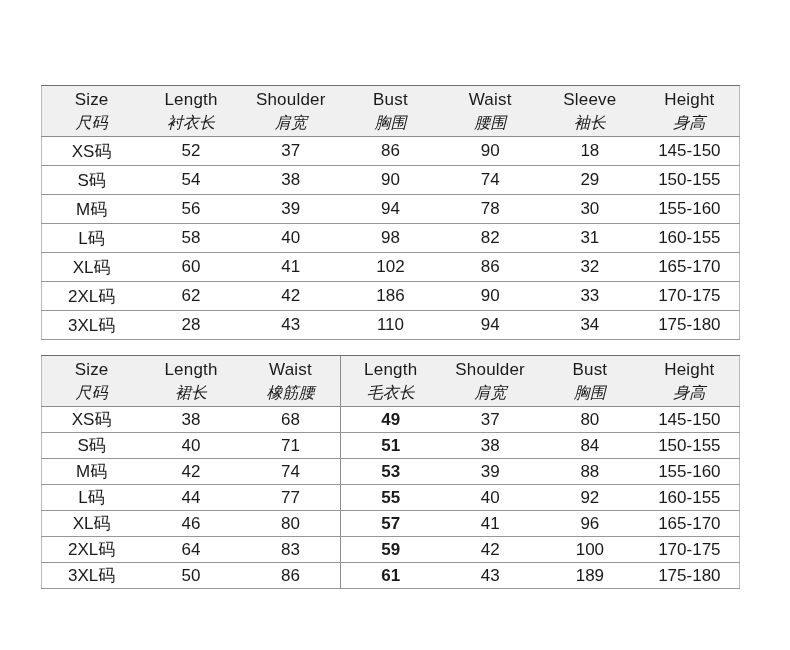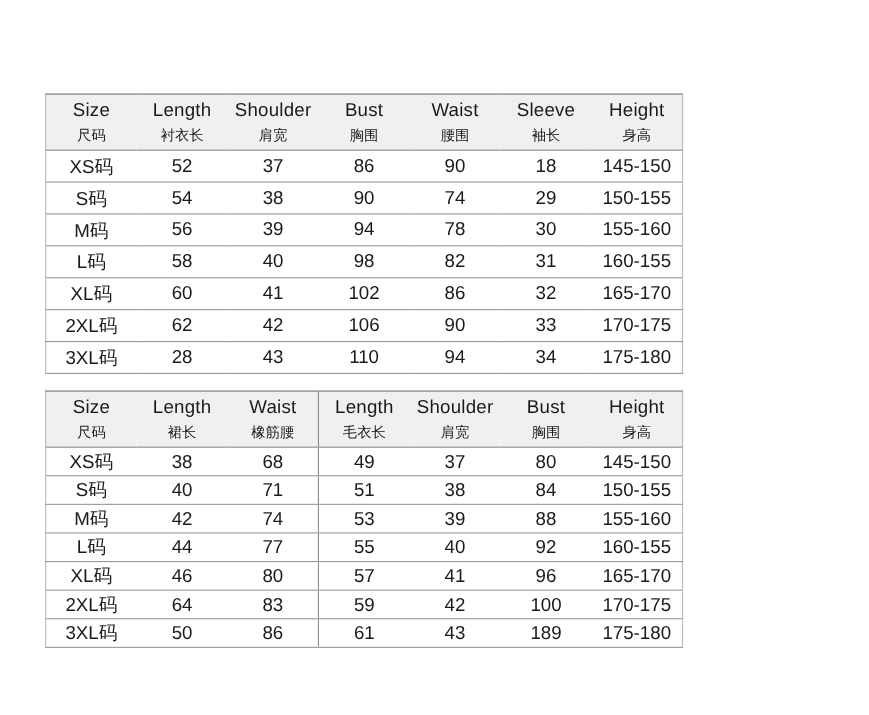--- a/index.html
+++ b/index.html
@@ -12,21 +12,21 @@
     width: 790px;
     height: 650px;
     background: #ffffff;
     font-family: "Liberation Sans", "DejaVu Sans", sans-serif;
     color: #1a1a1a;
     overflow: hidden;
   }
   table.size-table {
     position: absolute;
     left: 41px;
-    width: 580px;
+    width: 699px;
     border-collapse: collapse;
     table-layout: fixed;
     border-left: 1px solid #b9b9b9;
     border-right: 1px solid #b9b9b9;
   }
   #t1 { top: 85px; }
   #t2 { top: 355px; }
   .size-table th {
     background: #f0f0f0;
     font-weight: normal;
@@ -36,33 +36,34 @@
     vertical-align: middle;
     border-top: 1px solid #6f6f6f;
     border-bottom: 1px solid #8c8c8c;
   }
   .size-table th .h-en {
     font-size: 17px;
     line-height: 24px;
     letter-spacing: 0.2px;
   }
   .size-table th .h-zh {
-    font-size: 13px;
+    font-size: 16px;
     line-height: 22px;
+    font-style: italic;
   }
   .size-table td {
     text-align: center;
     vertical-align: middle;
     font-size: 17px;
     padding: 0;
     border-bottom: 1px solid #979797;
   }
   #t1 td { height: 28px; }
   #t2 td { height: 25px; }
-  .divider-left { border-left: 1px solid #8c8c8c; }
+  .divider-left { border-left: 1px solid #8c8c8c; font-weight: bold; }
 </style>
 </head>
 <body>
 
 <div class="canvas">
   <table class="size-table" id="t1">
     <thead>
         <tr>
           <th>
             <div class="h-en">Size</div>
@@ -137,21 +138,21 @@
           <td>41</td>
           <td>102</td>
           <td>86</td>
           <td>32</td>
           <td>165-170</td>
         </tr>
         <tr>
           <td>2XL码</td>
           <td>62</td>
           <td>42</td>
-          <td>106</td>
+          <td>186</td>
           <td>90</td>
           <td>33</td>
           <td>170-175</td>
         </tr>
         <tr>
           <td>3XL码</td>
           <td>28</td>
           <td>43</td>
           <td>110</td>
           <td>94</td>

